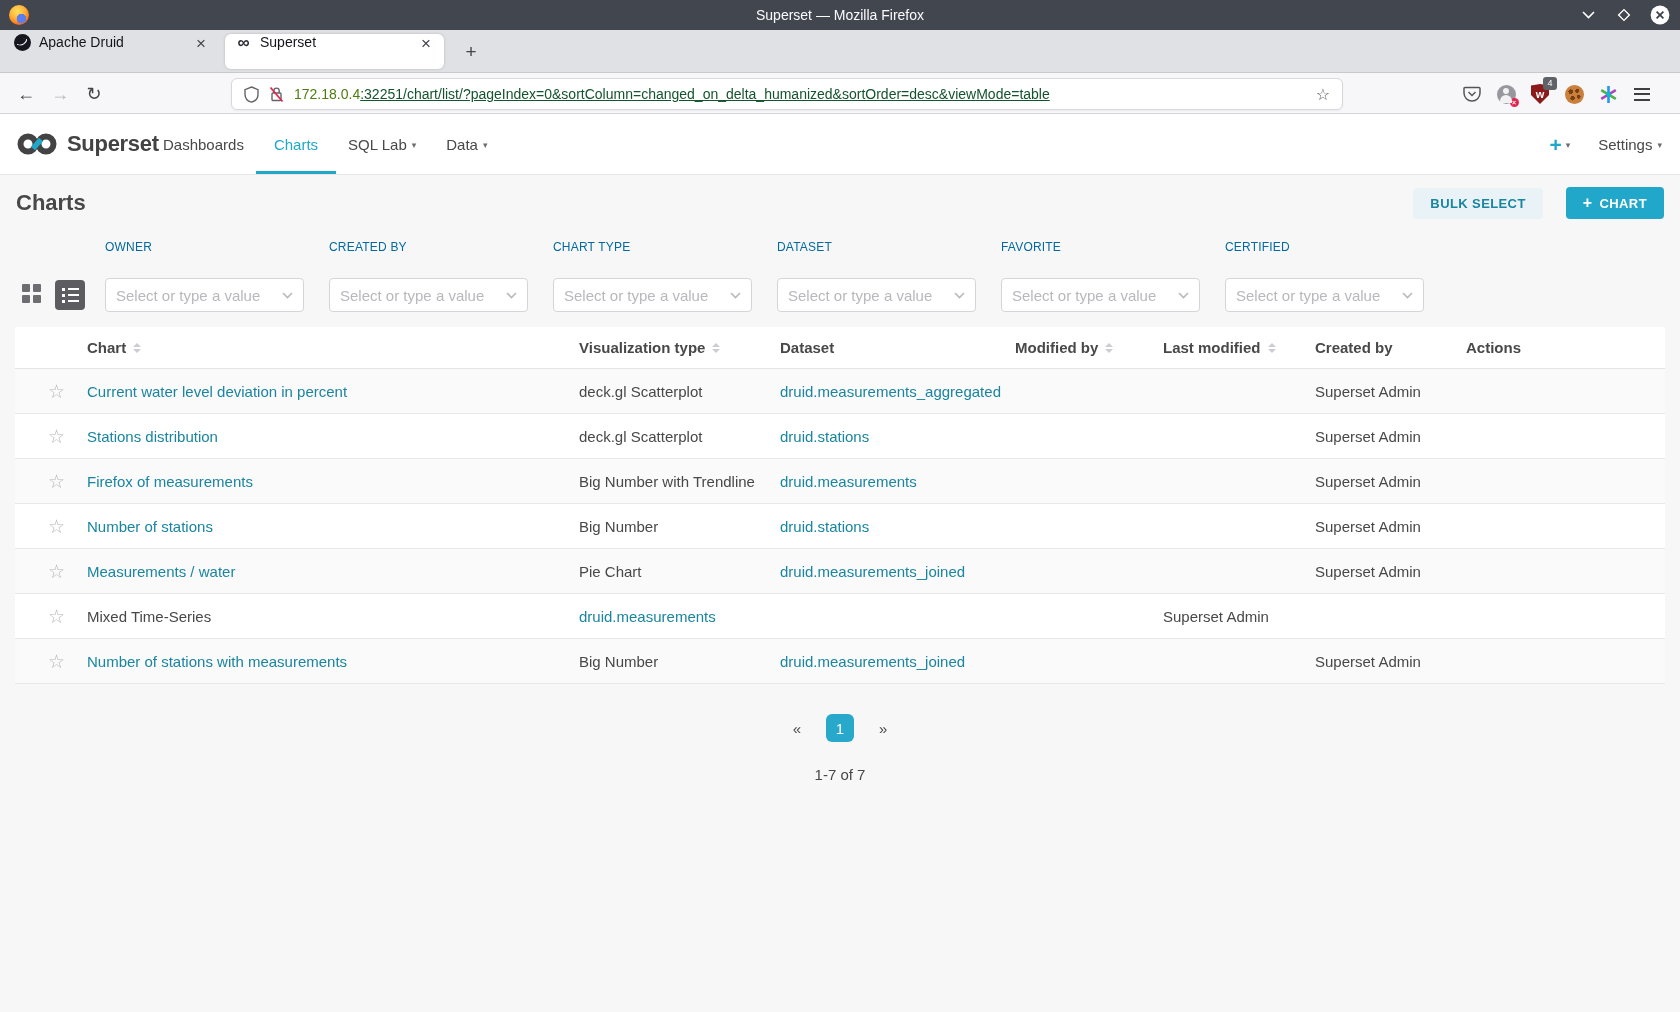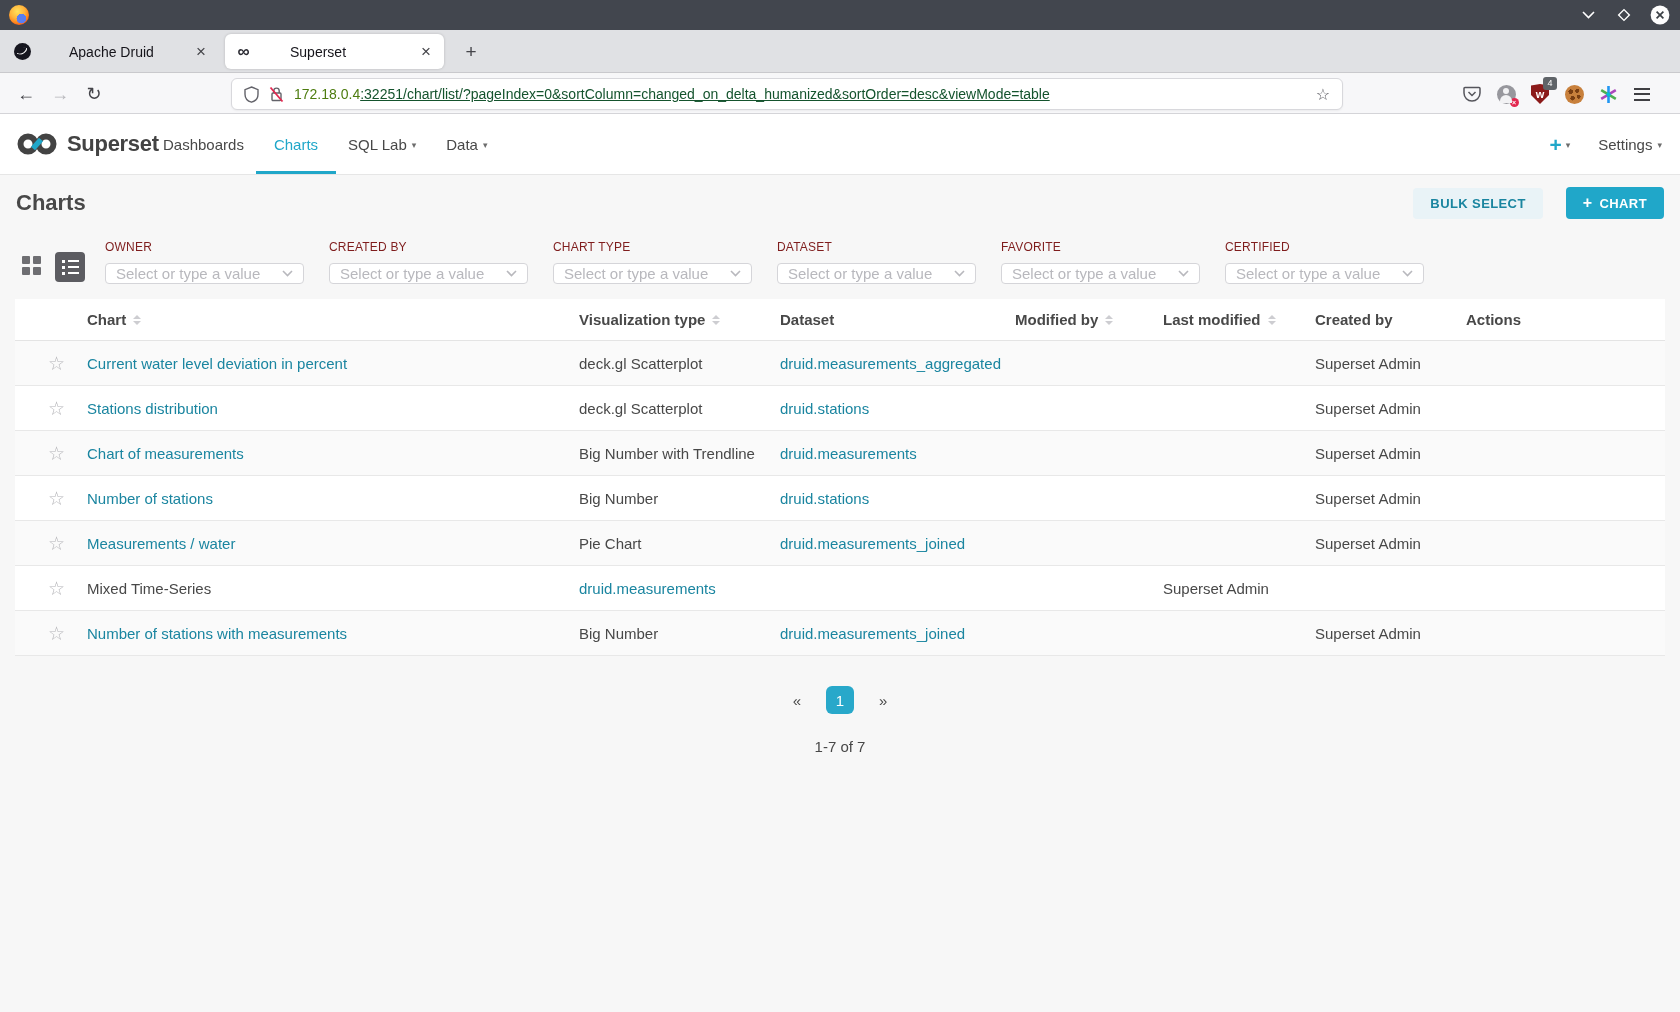--- a/index.html
+++ b/index.html
@@ -12,21 +12,21 @@
   .ff-logo { position:absolute; left:9px; top:5px; width:20px; height:20px; border-radius:50%;
     background: radial-gradient(circle at 62% 68%, #5a7ef0 0 26%, rgba(0,0,0,0) 27%),
                 radial-gradient(circle at 42% 32%, #ffe25c, #ffb43c 40%, #ff8a1e 62%, #f0531c 80%, #c22a6a 100%);
   }
   .win-title { position:absolute; left:0; right:0; text-align:center; color:#fbfbfe; font-size:14px; }
   .win-controls { position:absolute; right:10px; top:0; height:30px; display:flex; align-items:center; gap:16px; }
   .wc { width:20px; height:20px; display:flex; align-items:center; justify-content:center; cursor:default; }
 
   
   .tabbar { position:absolute; left:0; top:30px; width:100%; height:43px; background:#e0e1e4; border-bottom:1px solid #c9c9cd; }
-  .tab { position:absolute; top:4px; height:35px; border-radius:6px; display:flex; align-items:center; padding:0 10px; font-size:14px; color:#15141a;gap:30px; }
+  .tab { position:absolute; top:4px; height:35px; border-radius:6px; display:flex; align-items:flex-start; padding:0 10px; font-size:14px; color:#15141a; }
   .tab.inactive { left:4px; width:215px; }
   .tab.active { left:225px; width:219px; background:#fff; box-shadow:0 0 3px rgba(0,0,0,.18); }
   .tab .fav { width:17px; height:17px; margin-right:8px; flex:0 0 auto; display:flex; align-items:center; justify-content:center; }
   .tab .tclose { margin-left:auto; font-size:17px; color:#45454a; line-height:1; padding:1px 3px; border-radius:3px; }
   .druid-fav { width:17px; height:17px; border-radius:50%; background:#16161f; position:relative; }
   .druid-fav::after { content:""; position:absolute; left:3px; top:4px; width:9px; height:7px; border:1.6px solid #fff; border-top:none; border-left:none; border-radius:0 0 8px 2px; transform:rotate(8deg); }
   .ss-fav { font-size:17px; font-weight:700; color:#2b2b33; line-height:1; }
   .newtab { position:absolute; left:458px; top:9px; width:26px; height:26px; border-radius:4px; display:flex; align-items:center; justify-content:center; font-size:19px; color:#45454a; }
 
   
@@ -84,22 +84,22 @@
   .filters { display:flex; padding:9px 16px 0; }
   .view-toggles { width:89px; display:flex; align-items:flex-end; padding-bottom:2px; }
   .grid-ico { width:19px; height:19px; margin:0 0 7px 6px; display:grid; grid-template-columns:8px 8px; grid-template-rows:8px 8px; gap:3px; }
   .grid-ico i { background:#6e6e72; border-radius:1px; }
   .list-toggle { width:30px; height:30px; margin-left:14px; background:#5c5c61; border-radius:4px; display:flex; flex-direction:column; justify-content:center; align-items:center; gap:3px; }
   .list-toggle .lrow { display:flex; gap:3px; align-items:center; }
   .list-toggle .dot { width:3px; height:3px; background:#fff; }
   .list-toggle .bar { width:11px; height:2.5px; background:#fff; }
   .filter-row { display:flex; gap:25px; }
   .filter { width:199px; }
-  .f-label { font-size:12px; color:#7f1d1d; letter-spacing:.2px; margin-bottom:9px; }
-  .select { height:21px; background:#fff; border:1px solid #d5d5d9; border-radius:4px; display:flex; align-items:center; padding:0 10px; }
+  .f-label { font-size:12px; color:#0369a1; letter-spacing:.2px; margin-bottom:24px; }
+  .select { height:34px; background:#fff; border:1px solid #d5d5d9; border-radius:4px; display:flex; align-items:center; padding:0 10px; }
   .select .ph { font-size:15px; color:#b8b8bd; flex:1 1 auto; white-space:nowrap; overflow:hidden; }
   .search-box { height:34px; background:#fff; border:1px solid #d5d5d9; border-radius:4px; display:flex; align-items:center; padding:0 9px; gap:7px; }
   .search-box input { border:none; outline:none; width:100%; font-family:inherit; font-size:15px; color:#484848; background:transparent; }
   .search-box input::placeholder { color:#b8b8bd; }
 
   
   .card { margin:15px 15px 0; background:#fff; }
   .tr-grid { display:grid; grid-template-columns:72px 492px 201px 235px 148px 152px 151px auto; align-items:center; }
   .thead { height:42px; border-bottom:1px solid #e4e4e4; }
   .th { display:flex; align-items:center; gap:7px; font-size:15px; font-weight:700; color:#484848; }
@@ -121,20 +121,21 @@
 
   svg { display:block; }
 </style>
 </head>
 <body>
 
 <div class="screen">
 
   <div class="titlebar">
     <div class="ff-logo"></div>
+    <div class="win-title">Superset — Mozilla Firefox</div>
     <div class="win-controls">
       <div class="wc">
         <svg width="13" height="8" viewBox="0 0 13 8">
             <polyline points="1,1 6.5,6.5 12,1" fill="none" stroke="#ffffff" stroke-width="1.6"></polyline>
           </svg>
       </div>
       <div class="wc">
         <svg width="14" height="14" viewBox="0 0 14 14">
             <rect x="3.2" y="3.2" width="7.6" height="7.6" fill="none" stroke="#ffffff" stroke-width="1.4" transform="rotate(45 7 7)"></rect>
           </svg>
@@ -419,21 +420,21 @@
         <div class="td"><a class="link">druid.stations</a></div>
         <div class="td"></div>
         <div class="td"></div>
         <div class="td">Superset Admin</div>
         <div class="td"></div>
       </div>
       <div class="tr-grid tr">
         <div class="td td-star">
             <span class="star">☆</span>
           </div>
-        <div class="td"><a class="link">Chart of measurements</a></div>
+        <div class="td"><a class="link">Firefox of measurements</a></div>
         <div class="td">Big Number with Trendline</div>
         <div class="td"><a class="link">druid.measurements</a></div>
         <div class="td"></div>
         <div class="td"></div>
         <div class="td">Superset Admin</div>
         <div class="td"></div>
       </div>
       <div class="tr-grid tr">
         <div class="td td-star">
             <span class="star">☆</span>

